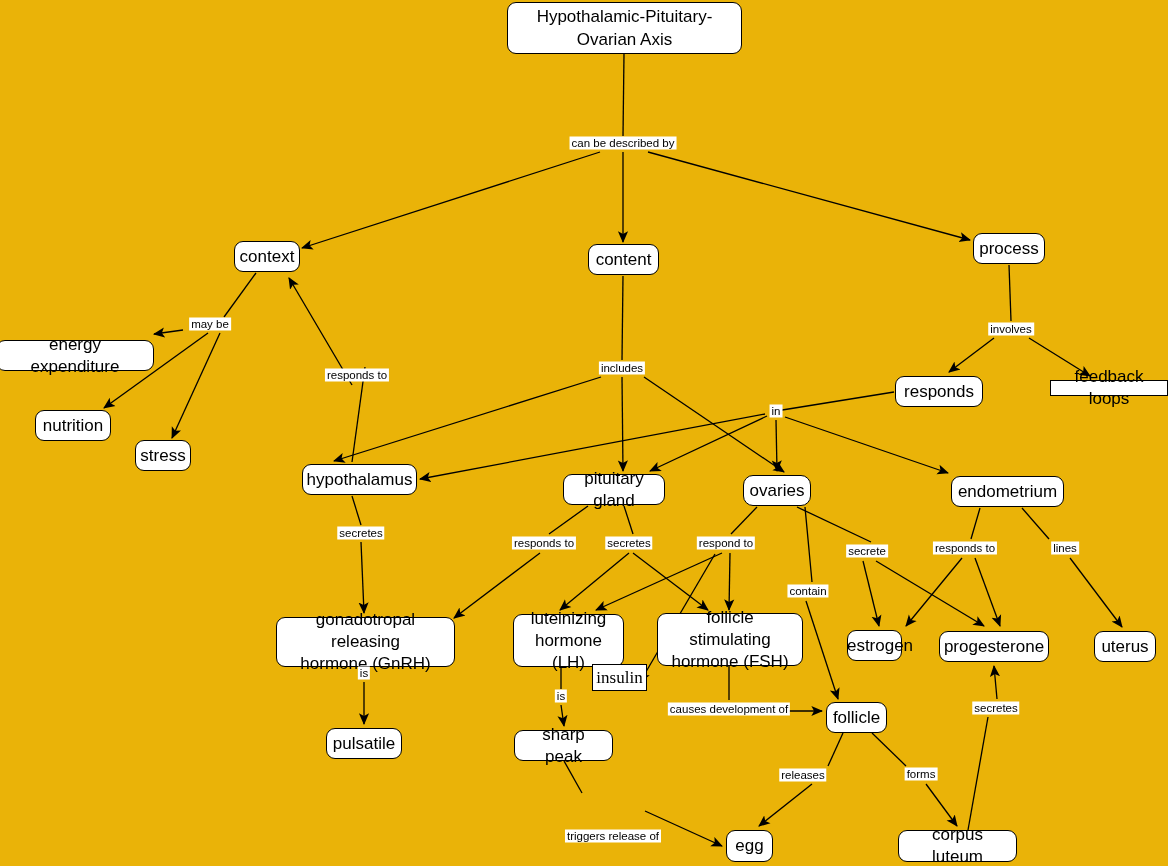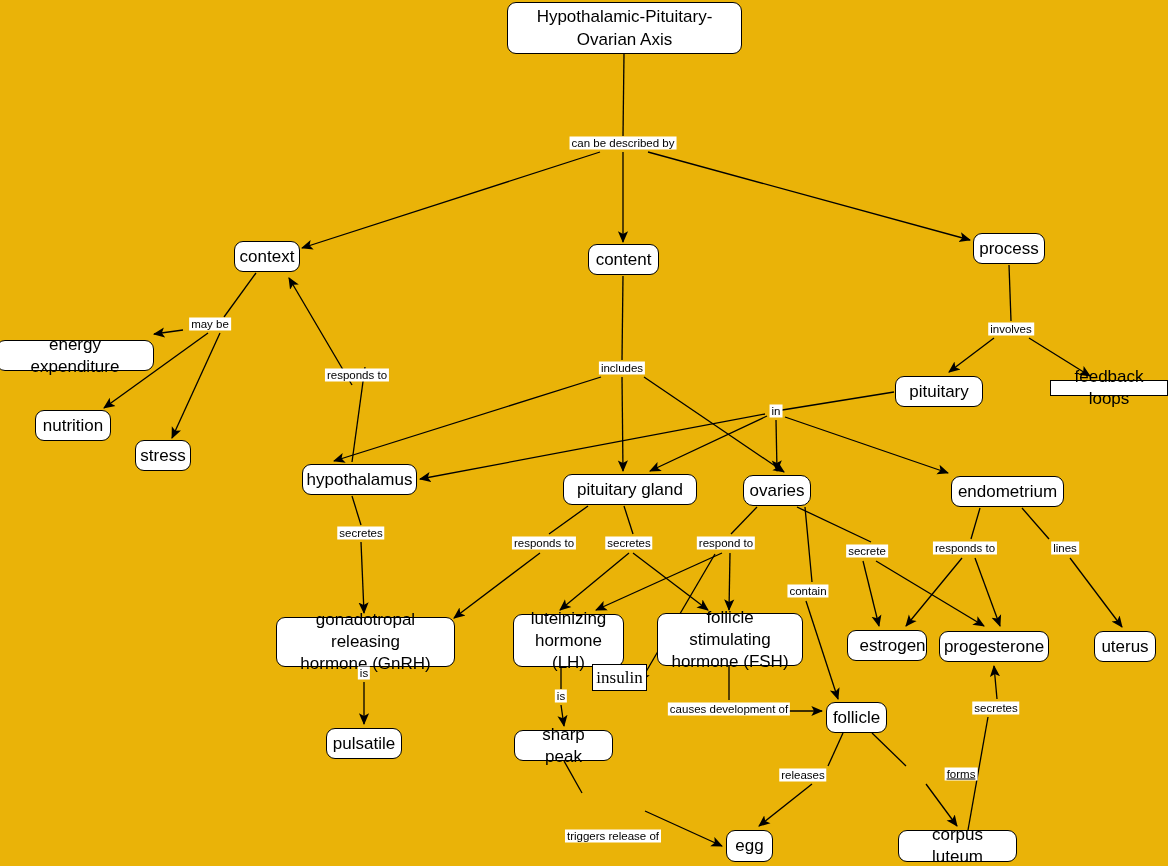--- a/index.html
+++ b/index.html
@@ -141,34 +141,34 @@
   </svg>
 
   <div id="nodes">
       <div class="node root" style="left: 507px; top: 2px; width: 235px; height: 52px;">Hypothalamic-Pituitary-Ovarian Axis</div>
       <div class="node" style="left: 234px; top: 241px; width: 66px; height: 31px;">context</div>
       <div class="node" style="left: 588px; top: 244px; width: 71px; height: 31px;">content</div>
       <div class="node" style="left: 973px; top: 233px; width: 72px; height: 31px;">process</div>
       <div class="node" style="left: -4px; top: 340px; width: 158px; height: 31px;">energy expenditure</div>
       <div class="node" style="left: 35px; top: 410px; width: 76px; height: 31px;">nutrition</div>
       <div class="node" style="left: 135px; top: 440px; width: 56px; height: 31px;">stress</div>
-      <div class="node" style="left: 895px; top: 376px; width: 88px; height: 31px;">pituitary</div>
+      <div class="node" style="left: 895px; top: 376px; width: 88px; height: 31px;">responds</div>
       <div class="node sharp" style="left: 1050px; top: 380px; width: 118px; height: 16px;">feedback loops</div>
       <div class="node" style="left: 302px; top: 464px; width: 115px; height: 31px;">hypothalamus</div>
-      <div class="node" style="left: 563px; top: 474px; width: 134px; height: 31px;">pituitary gland</div>
+      <div class="node" style="left: 563px; top: 474px; width: 102px; height: 31px;">pituitary gland</div>
       <div class="node" style="left: 743px; top: 475px; width: 68px; height: 31px; border-radius: 10px;">ovaries</div>
       <div class="node" style="left: 951px; top: 476px; width: 113px; height: 31px;">endometrium</div>
       <div class="node" style="left: 276px; top: 617px; width: 179px; height: 50px;">gonadotropal releasing
 hormone (GnRH)</div>
       <div class="node" style="left: 513px; top: 614px; width: 111px; height: 53px;">luteinizing
 hormone (LH)</div>
       <div class="node" style="left: 657px; top: 613px; width: 146px; height: 53px;">follicle stimulating
 hormone (FSH)</div>
       <div class="node sharp serif" style="left: 592px; top: 664px; width: 55px; height: 27px;">insulin</div>
-      <div class="node" style="left: 847px; top: 630px; width: 80px; height: 31px; padding-left: 20px;">estrogen</div>
+      <div class="node" style="left: 847px; top: 630px; width: 55px; height: 31px; padding-left: 20px;">estrogen</div>
       <div class="node" style="left: 939px; top: 631px; width: 110px; height: 31px;">progesterone</div>
       <div class="node" style="left: 1094px; top: 631px; width: 62px; height: 31px;">uterus</div>
       <div class="node" style="left: 326px; top: 728px; width: 76px; height: 31px;">pulsatile</div>
       <div class="node" style="left: 514px; top: 730px; width: 99px; height: 31px;">sharp peak</div>
       <div class="node" style="left: 826px; top: 702px; width: 61px; height: 31px;">follicle</div>
       <div class="node" style="left: 726px; top: 830px; width: 47px; height: 32px;">egg</div>
       <div class="node" style="left: 898px; top: 830px; width: 119px; height: 32px;">corpus luteum</div>
     </div>
   <div id="labels">
       <div class="link-label" style="left: 623px; top: 143px;">can be described by</div>
@@ -182,18 +182,18 @@
       <div class="link-label" style="left: 629px; top: 543px;">secretes</div>
       <div class="link-label" style="left: 726px; top: 543px;">respond to</div>
       <div class="link-label" style="left: 808px; top: 591px;">contain</div>
       <div class="link-label" style="left: 867px; top: 551px;">secrete</div>
       <div class="link-label" style="left: 965px; top: 548px;">responds to</div>
       <div class="link-label" style="left: 1065px; top: 548px;">lines</div>
       <div class="link-label" style="left: 364px; top: 673px;">is</div>
       <div class="link-label" style="left: 561px; top: 696px;">is</div>
       <div class="link-label" style="left: 729px; top: 709px;">causes development of</div>
       <div class="link-label" style="left: 803px; top: 775px;">releases</div>
-      <div class="link-label" style="left: 961px; top: 774px; text-decoration: underline;">forms</div>
+      <div class="link-label" style="left: 921px; top: 774px;">forms</div>
       <div class="link-label" style="left: 996px; top: 708px;">secretes</div>
       <div class="link-label" style="left: 613px; top: 836px;">triggers release of</div>
     </div>
 
 </div>
 
 </body></html>

